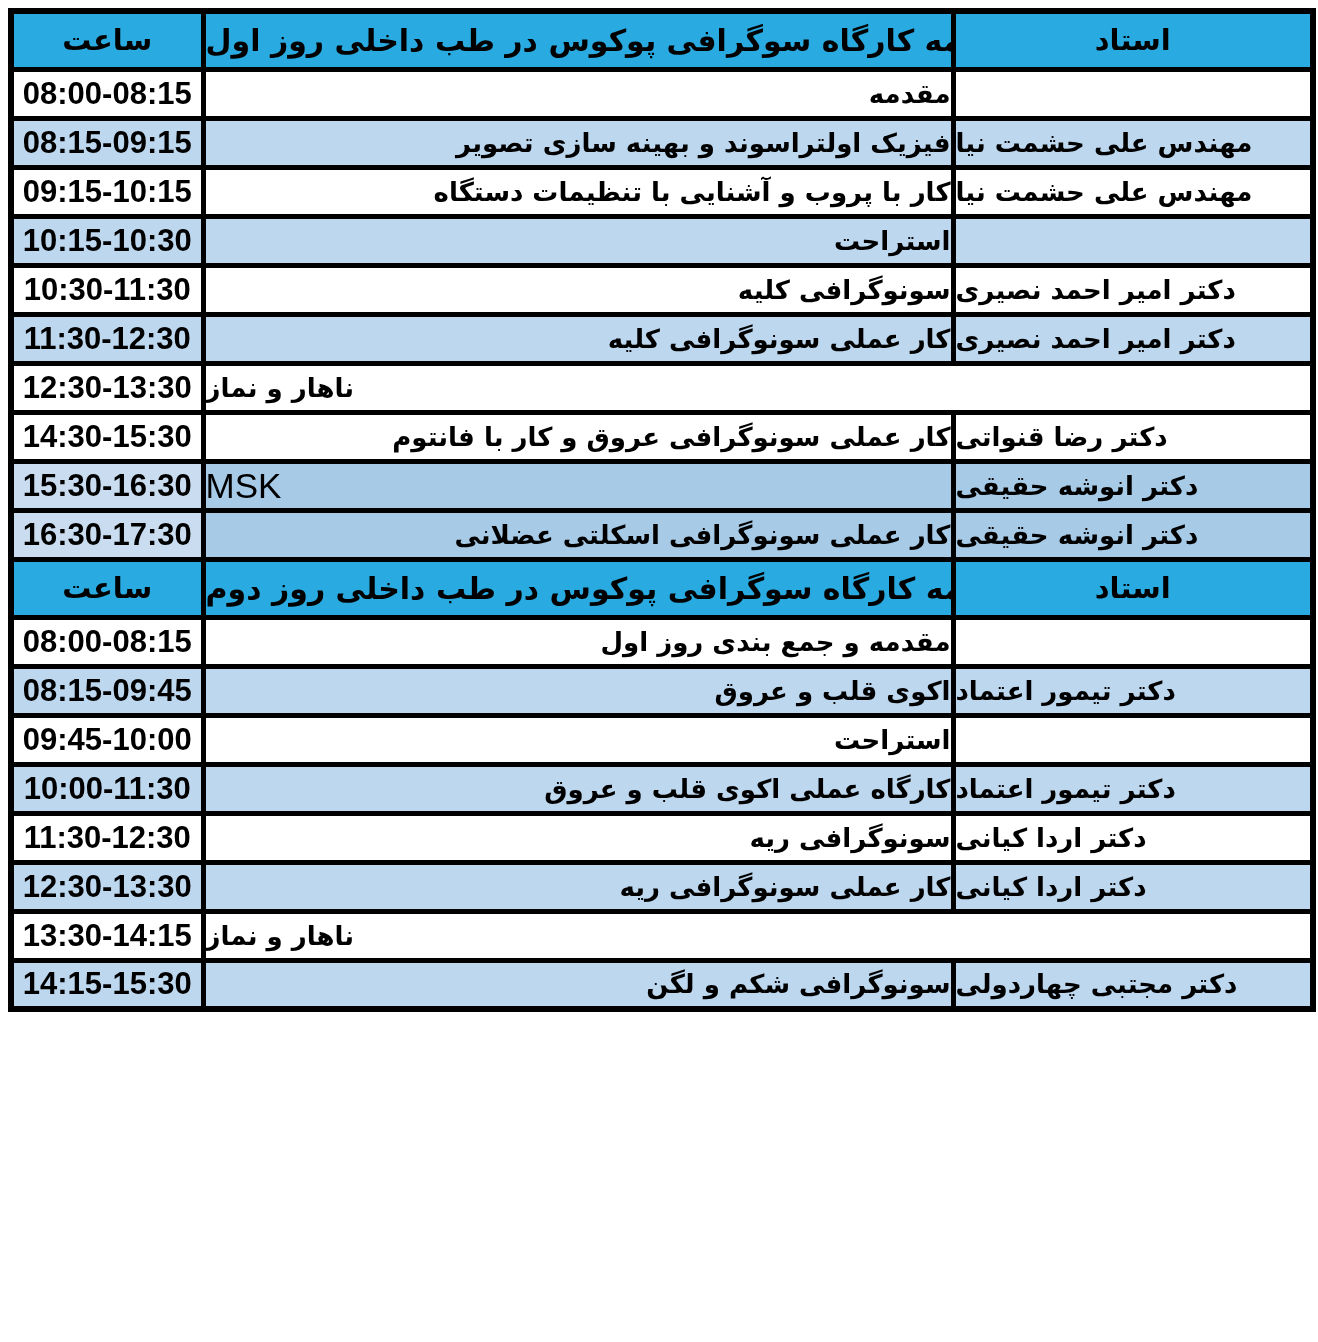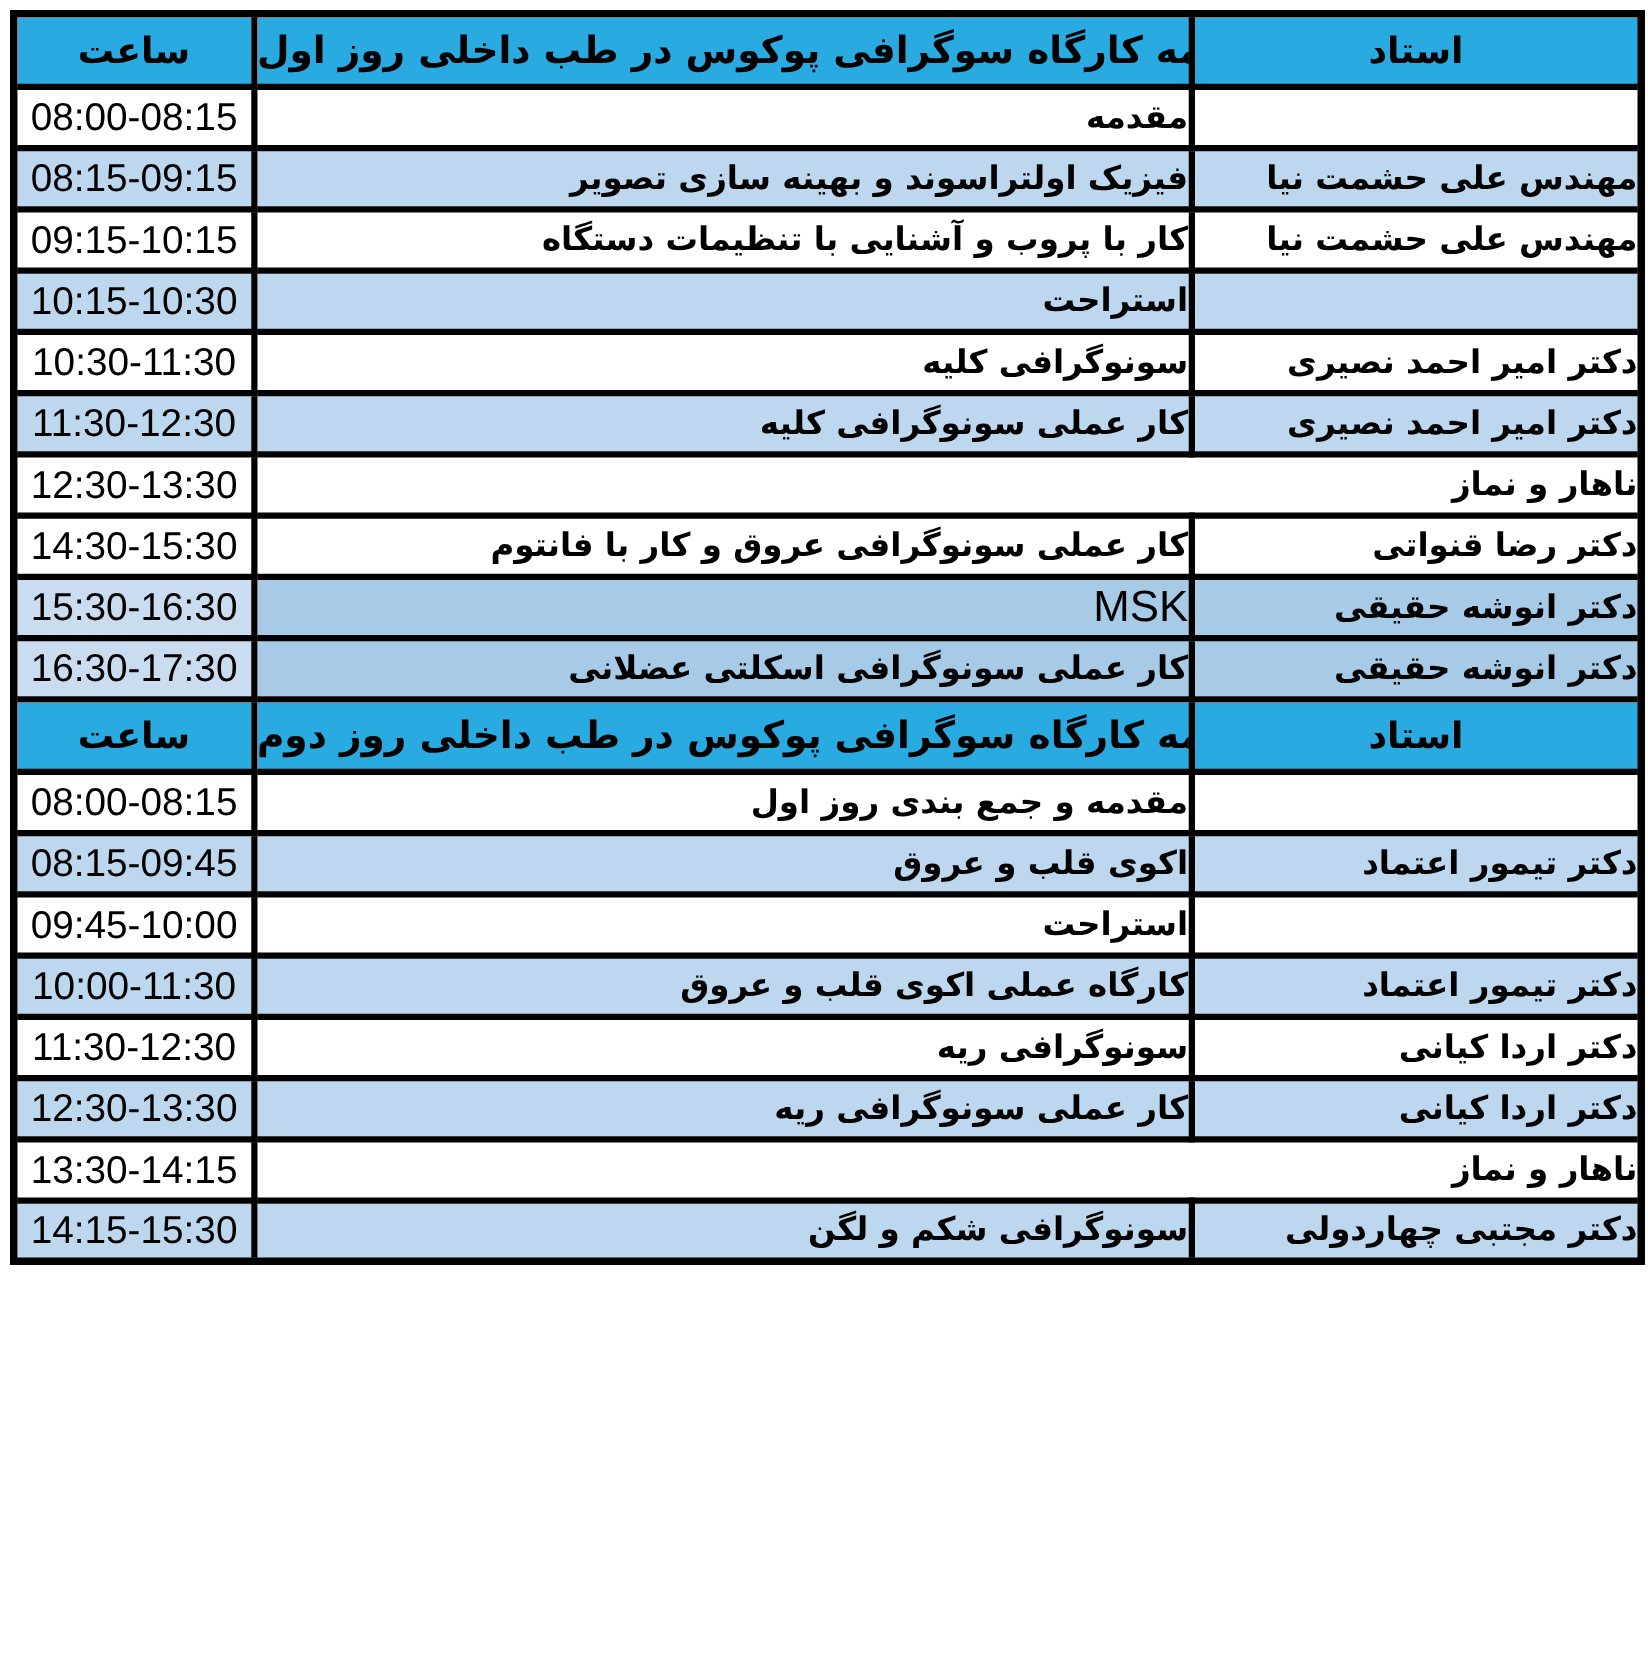--- a/index.html
+++ b/index.html
@@ -44,45 +44,45 @@
     font-weight: bold;
     font-size: 29px;
   }
   tr.hdr th.h-title { font-size: 30px; }
 
   
   tr.row td { height: 49px; vertical-align: middle; }
 
   td.time {
     font-family: "Liberation Sans", "DejaVu Sans", sans-serif;
-    font-weight: normal;
+    font-weight: bold;
     font-size: 31px;
     text-align: center;
   }
   td.program {
     direction: rtl;
     text-align: right;
     padding-right: 3px;
     font-family: "DejaVu Sans", sans-serif;
     font-weight: bold;
     font-size: 26px;
   }
   td.program.centered {
-    text-align: right;
+    text-align: left;
     padding-right: 0;
   }
   td.program.latin {
     direction: ltr;
     font-family: "Liberation Sans", "DejaVu Sans", sans-serif;
     font-weight: normal;
     font-size: 35px;
   }
   td.instructor {
     direction: rtl;
-    text-align: right;
+    text-align: left;
     padding-right: 7px;
     font-family: "DejaVu Sans", sans-serif;
     font-weight: bold;
     font-size: 26px;
   }
 
   
   tr.shade-white td { background: #ffffff; }
   tr.shade-blue td { background: #BDD7EE; }
   tr.shade-twotone td.time { background: #CADDF0; }

